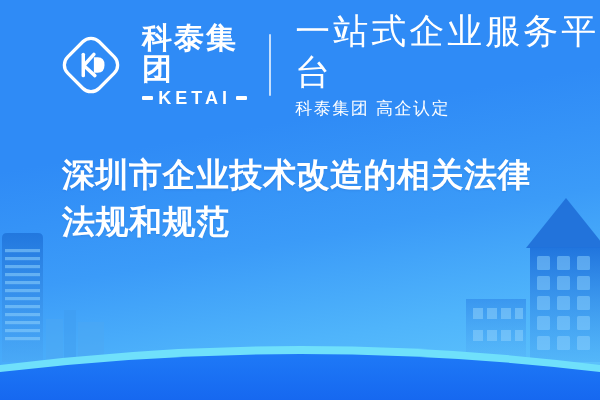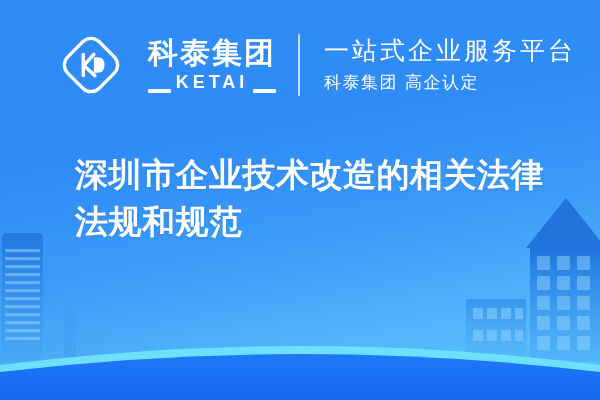--- a/index.html
+++ b/index.html
@@ -21,54 +21,54 @@
   #header {
     position:absolute; left:0; top:0; width:600px; height:130px;
     z-index:4; display:flex; align-items:center;
   }
   #logo-block {
     display:flex; align-items:center;
     margin-left:62px;
   }
   #logo-mark { width:58px; height:58px; flex:none; }
   #logo-words {
-    margin-left:28px; display:flex; flex-direction:column;
+    margin-left:22px; display:flex; flex-direction:column;
     align-items:center; justify-content:center;
   }
   #logo-cn {
     color:#ffffff; font-size:30px; font-weight:bold;
     letter-spacing:2px; line-height:1.05;
     font-family:"DejaVu Sans","Liberation Sans",sans-serif;
   }
   #logo-en {
-    display:flex; align-items:flex-end; gap:5px;
+    display:flex; align-items:center; gap:5px;
     margin-top:3px; width:100%;
   }
   #logo-en .dash { flex:1; height:4px; background:#fff; border-radius:1px; }
   #logo-en .txt {
     color:#fff; font-size:18px; font-weight:bold; letter-spacing:4px;
     white-space:nowrap;
   }
   #divider {
     width:2px; height:62px; background:rgba(255,255,255,.72);
     margin-left:22px; margin-right:24px; border-radius:1px;
   }
   #tagline-block { display:flex; flex-direction:column; justify-content:center; }
   #tagline-main {
-    color:#ffffff; font-size:25px; letter-spacing:3px; line-height:1.15;
+    color:#ffffff; font-size:35px; letter-spacing:3px; line-height:1.15;
     font-family:"DejaVu Sans","Liberation Sans",sans-serif;
   }
   #tagline-sub {
     color:#ffffff; font-size:17px; letter-spacing:1.5px;
     margin-top:7px; line-height:1.15;
     font-family:"DejaVu Sans","Liberation Sans",sans-serif;
   }
   
   #title {
-    position:absolute; left:75px; top:152px; width:500px;
+    position:absolute; left:62px; top:152px; width:500px;
     z-index:4;
     color:#ffffff; font-size:33px; font-weight:bold;
     line-height:1.42; letter-spacing:0.5px;
     font-family:"DejaVu Sans","Liberation Sans",sans-serif;
     text-shadow:0 1px 2px rgba(20,80,170,.18);
   }
 </style>
 </head>
 <body>
 

